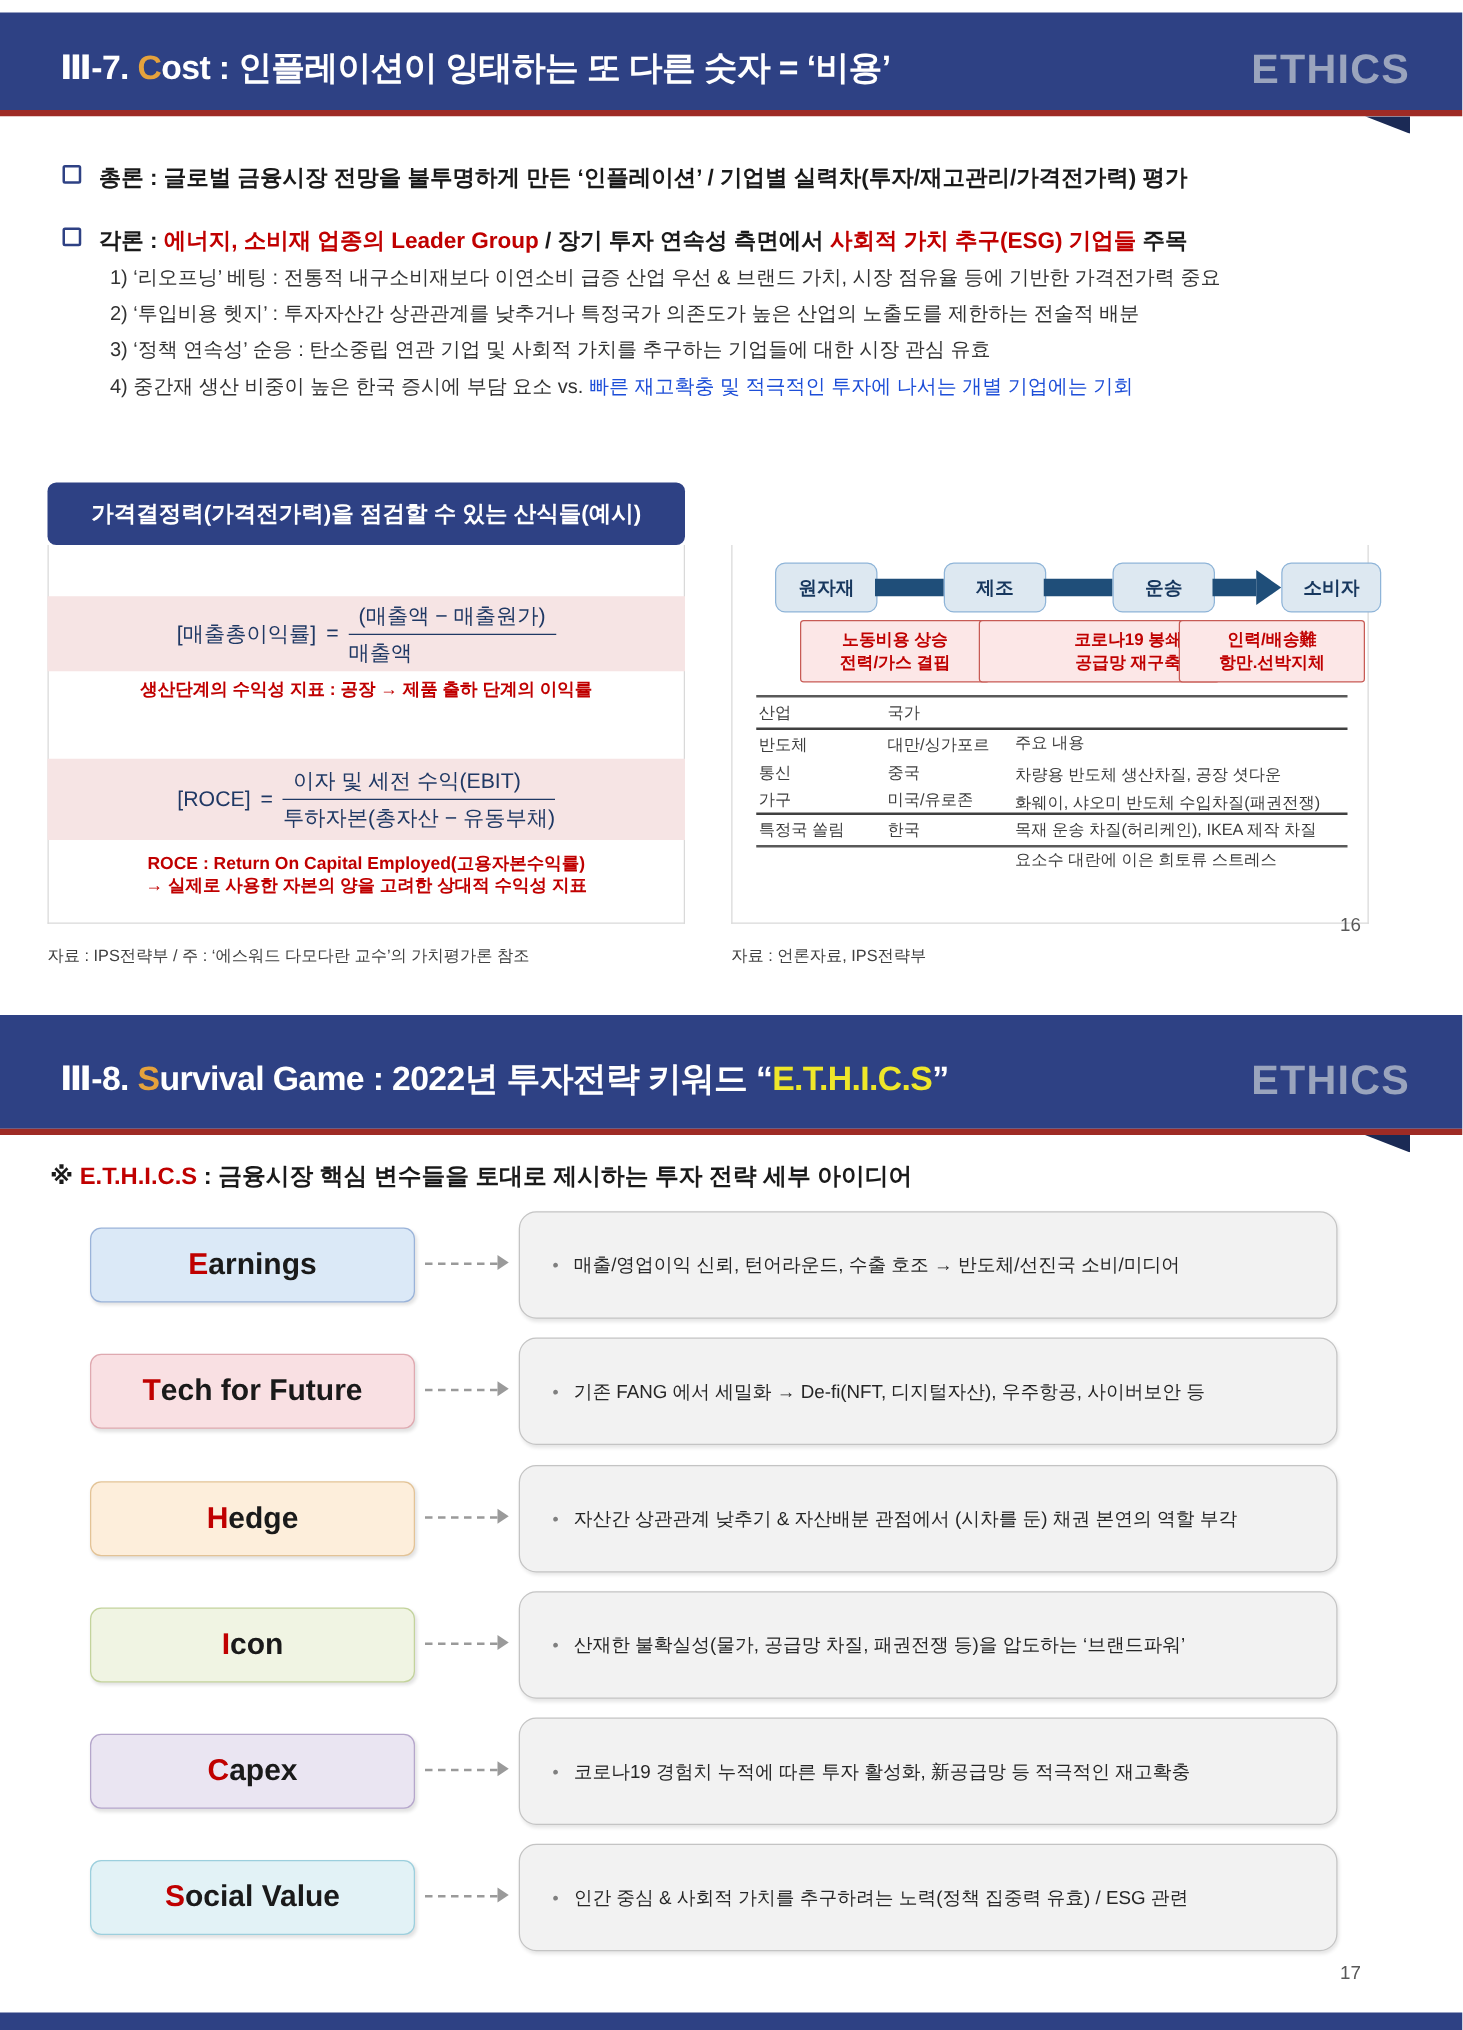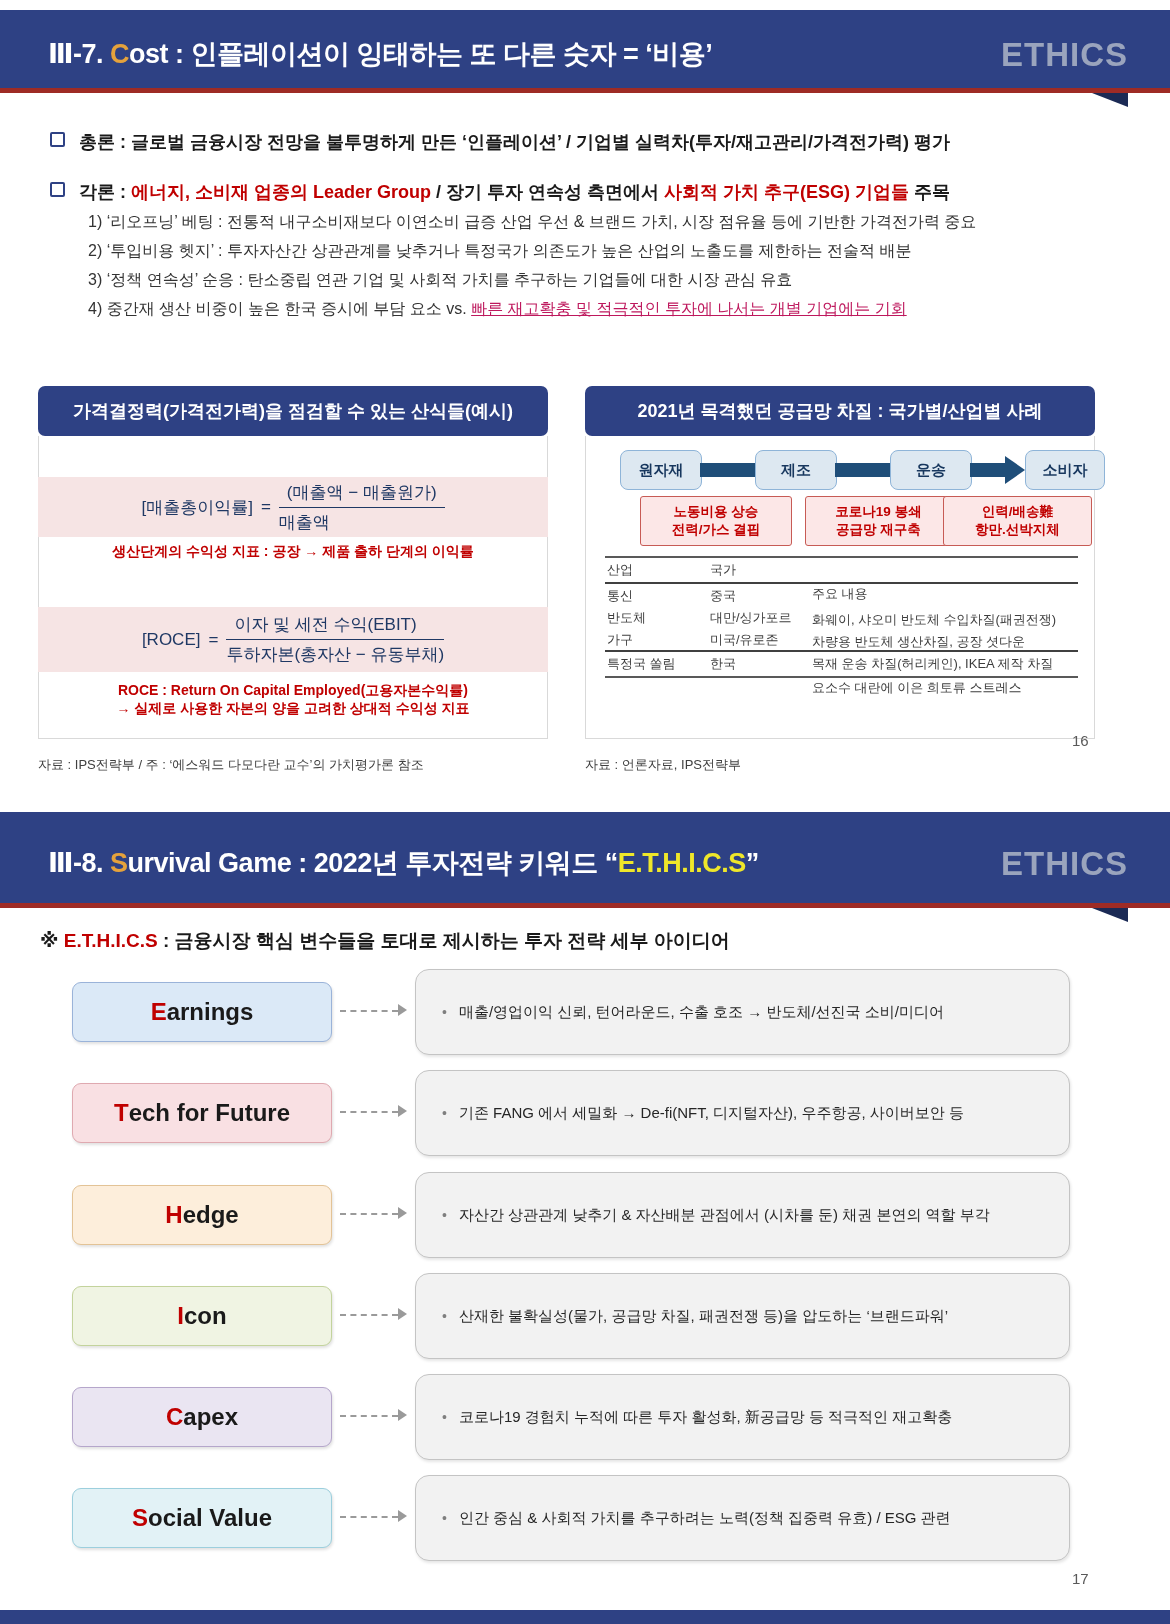--- a/index.html
+++ b/index.html
@@ -19,21 +19,21 @@
   .logo{position:absolute;right:42px;color:#9aa4bd;font-size:33px;font-weight:bold;letter-spacing:1px;}
   .lg1{top:36px;} .lg2{top:845px;}
   .fold{position:absolute;right:42px;width:36px;height:14px;background:#1b2a55;clip-path:polygon(0 0,100% 0,100% 100%);}
   .fd1{top:93px;} .fd2{top:908px;}
 
   
   .bullet-line{position:absolute;left:50px;font-size:18px;font-weight:bold;color:#1a1a1a;white-space:nowrap;}
   .sq{display:inline-block;width:11px;height:11px;border:2px solid #2e4184;border-radius:2px;margin-right:14px;vertical-align:1px;}
   .red-b{color:#c00000;}
   .pt{position:absolute;left:88px;font-size:16px;color:#333333;white-space:nowrap;}
-  .red-u{color:#be185d;text-decoration:underline;margin-top:38px;}
+  .red-u{color:#1d4ed8;margin-top:38px;}
 
   
   .panel{position:absolute;top:386px;width:476px;height:354px;}
   .p-left{left:38px;} .p-right{left:585px;}
   .p-head{position:absolute;top:0;left:0;width:510px;height:50px;background:#2e4184;border-radius:7px;
           color:#ffffff;font-size:18px;font-weight:bold;display:flex;align-items:center;justify-content:center;white-space:nowrap;}
   .p-body{position:absolute;top:50px;left:0;width:508px;height:302px;background:#ffffff;border:1px solid #d9d9d9;border-top:none;}
 
   .fband{position:absolute;left:0;width:510px;background:#f6e4e4;display:flex;align-items:center;justify-content:center;
          color:#1f3864;font-size:17px;}
@@ -123,59 +123,58 @@
         <span class="den">투하자본(총자산 − 유동부채)</span>
       </span>
     </div>
     <div class="rcap rc2a">ROCE : Return On Capital Employed(고용자본수익률)</div>
     <div class="rcap rc2b">→ 실제로 사용한 자본의 양을 고려한 상대적 수익성 지표</div>
   </div>
   <div class="src" style="left:38px;top:756px;">자료 : IPS전략부 / 주 : ‘에스워드 다모다란 교수’의 가치평가론 참조</div>
 
   <div class="panel p-right">
     <div class="p-body"></div>
-    <div class="p-head">2021년 목격했던 공급망 차질 : 국가별/산업별 사례</div>
 
     <div class="flow-box" style="left:35px;width:80px;">원자재</div>
     <div class="flow-bar" style="left:115px;width:55px;"></div>
     <div class="flow-box" style="left:170px;width:80px;">제조</div>
     <div class="flow-bar" style="left:250px;width:55px;"></div>
     <div class="flow-box" style="left:305px;width:80px;">운송</div>
     <div class="flow-bar" style="left:385px;width:35px;"></div>
     <div class="flow-head" style="left:420px;"></div>
     <div class="flow-box" style="left:440px;width:78px;">소비자</div>
 
     <div class="issue" style="left:55px;width:150px;">
         <span>노동비용 상승</span>
         <span>전력/가스 결핍</span>
       </div>
-    <div class="issue" style="left:220px;width:145px;">
+    <div class="issue" style="left:198px;width:145px;padding-left:46px;">
         <span>코로나19 봉쇄</span>
         <span>공급망 재구축</span>
       </div>
     <div class="issue" style="left:358px;width:147px;">
         <span>인력/배송難</span>
         <span>항만.선박지체</span>
       </div>
 
     <div class="ptable">
       <div class="thead-row">
         <span class="tc1">산업</span>
         <span class="tc2">국가</span>
         <span class="tc3">주요 내용</span>
       </div>
       <div class="trow">
+        <span class="tc1">반도체</span>
+        <span class="tc2">대만/싱가포르</span>
+        <span class="tc3">차량용 반도체 생산차질, 공장 셧다운</span>
+      </div>
+      <div class="trow">
         <span class="tc1">통신</span>
         <span class="tc2">중국</span>
         <span class="tc3">화웨이, 샤오미 반도체 수입차질(패권전쟁)</span>
-      </div>
-      <div class="trow">
-        <span class="tc1">반도체</span>
-        <span class="tc2">대만/싱가포르</span>
-        <span class="tc3">차량용 반도체 생산차질, 공장 셧다운</span>
       </div>
       <div class="trow">
         <span class="tc1">가구</span>
         <span class="tc2">미국/유로존</span>
         <span class="tc3">목재 운송 차질(허리케인), IKEA 제작 차질</span>
       </div>
       <div class="tspecial">
         <span class="tc1">특정국 쏠림</span>
         <span class="tc2">한국</span>
         <span class="tc3">요소수 대란에 이은 희토류 스트레스</span>

